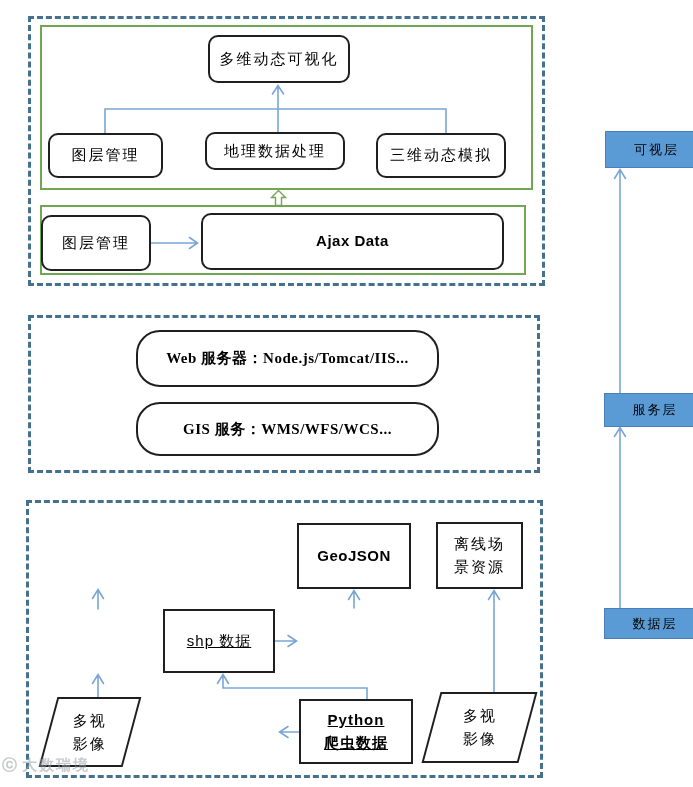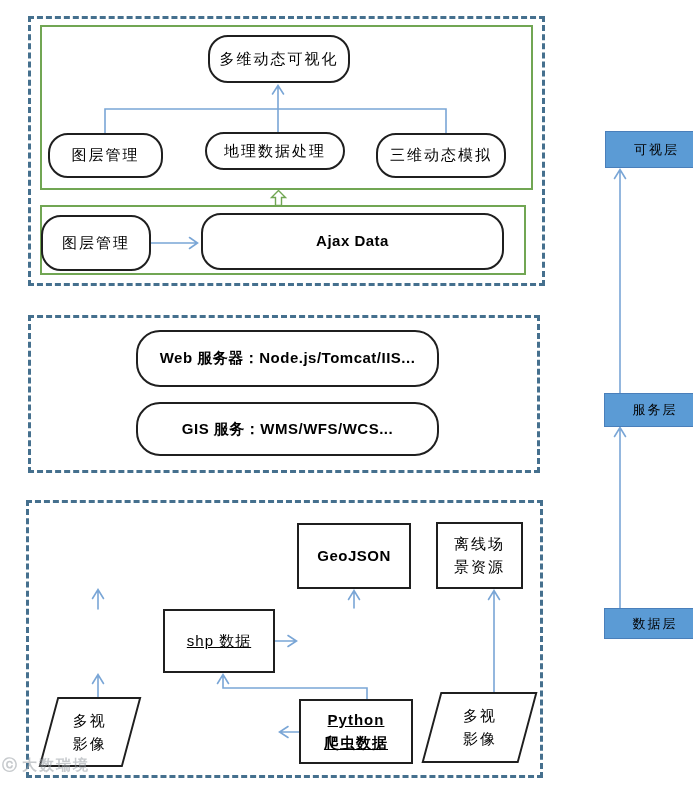--- a/index.html
+++ b/index.html
@@ -9,22 +9,22 @@
     overflow:hidden;
   }
   .panel{position:absolute;border:3px dashed #45708e;background:transparent;}
   .greenbox{position:absolute;border:2px solid #71a653;background:transparent;}
   .node{
     position:absolute;display:flex;align-items:center;justify-content:center;
     text-align:center;background:#fff;border:2px solid #1f1f1f;
     font-size:15px;line-height:1.5;letter-spacing:2px;white-space:pre-line;
     box-sizing:border-box;z-index:3;
   }
-  .rounded{border-radius:20px;}
-  .rounded-lg{border-radius:24px;}
+  .rounded{border-radius:10px;}
+  .rounded-lg{border-radius:24px;font-family:Liberation Serif, serif;}
   .latin{letter-spacing:0.5px;}
   .mixed{letter-spacing:1px;text-decoration:underline;}
   .strong{font-weight:bold;}
   .para{transform:skewX(-15deg);}
   .para .inner{transform:skewX(15deg);white-space:pre-line;text-align:center;}
   .chip{
     position:absolute;display:flex;align-items:center;justify-content:center;
     background:#5b9bd5;border:1px solid #4a7fba;color:#000000;font-size:13px;
     letter-spacing:2px;box-sizing:border-box;z-index:3;margin-left:36px;
   }

